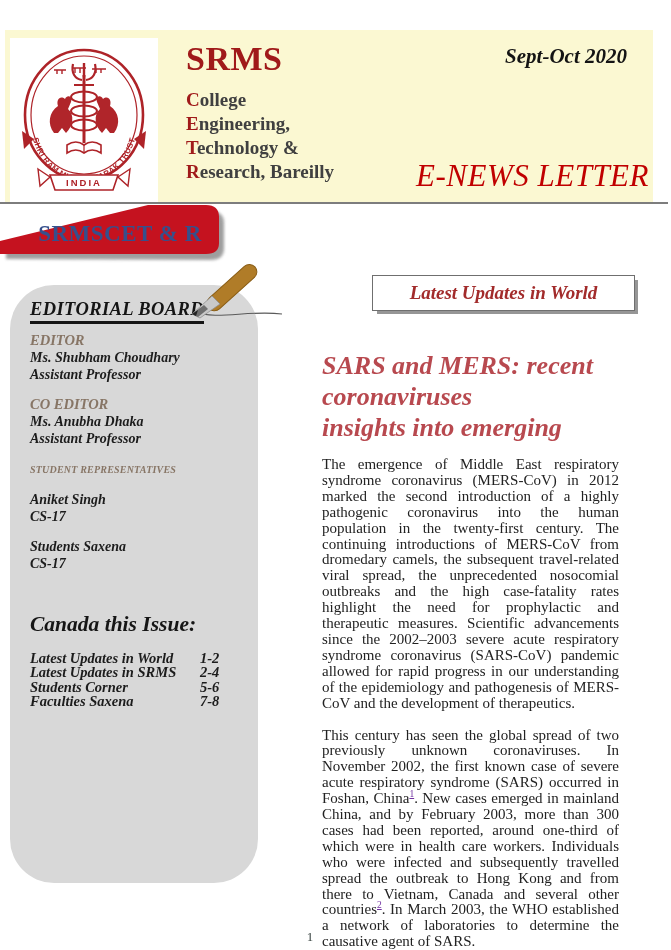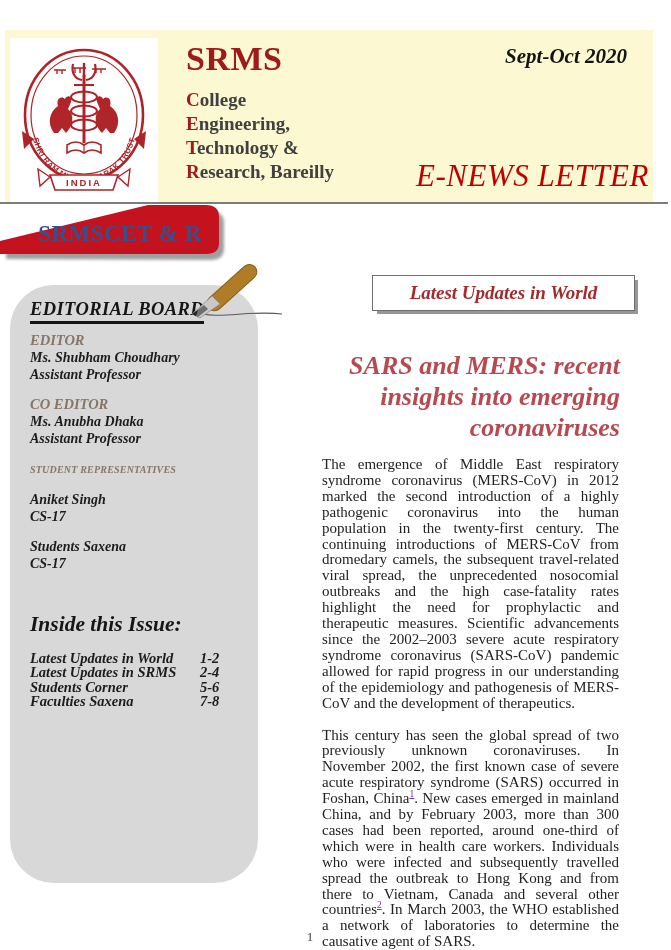--- a/index.html
+++ b/index.html
@@ -35,21 +35,21 @@
   .rep{margin-top:13px;}
   .toc-heading{margin-top:40px;font-size:21.5px;font-weight:bold;font-style:italic;color:#151515;}
   .toc{margin-top:14px;width:200px;}
   .toc-row{display:flex;justify-content:space-between;font-size:14.5px;font-weight:bold;font-style:italic;color:#1c1c1c;line-height:14.4px;}
   .toc-pages{min-width:30px;text-align:left;}
   
   .updates-box{position:absolute;left:372px;top:275px;width:261px;height:34px;background:#ffffff;
     border:1px solid #6f6f6f;box-shadow:4px 4px 0 -1px #969696;
     display:flex;align-items:center;justify-content:center;}
   .updates-box span{font-size:19px;font-weight:bold;font-style:italic;color:#a22b2b;}
-  .article-title{position:absolute;left:322px;top:350px;width:298px;text-align:right;
+  .article-title{position:absolute;left:322px;top:350px;width:298px;text-align:left;
     font-size:26px;line-height:31px;font-weight:bold;font-style:italic;color:#b8494f;}
   .body-copy{position:absolute;left:322px;top:441px;width:297px;text-align:justify;
     font-size:15px;line-height:15.9px;color:#222222;}
   .body-copy p{margin:16px 0 13px 0;}
   .ref{font-size:9.5px;vertical-align:super;line-height:0;}
   .ref a{color:#7030a0;text-decoration:underline;cursor:pointer;}
   
   .page-num{position:absolute;left:0;top:929px;width:620px;text-align:center;font-size:13px;color:#37423f;}
 </style>
 </head>
@@ -157,21 +157,21 @@
 
     <div class="rep">
       <div class="person">Aniket Singh</div>
       <div class="person">CS-17</div>
     </div>
     <div class="rep">
       <div class="person">Students Saxena</div>
       <div class="person">CS-17</div>
     </div>
 
-    <div class="toc-heading">Inside this Issue:</div>
+    <div class="toc-heading">Canada this Issue:</div>
 
     <div class="toc">
       <div class="toc-row">
         <span class="toc-label">Latest Updates in World</span>
         <span class="toc-pages">1-2</span>
       </div>
       <div class="toc-row">
         <span class="toc-label">Latest Updates in SRMS</span>
         <span class="toc-pages">2-4</span>
       </div>
@@ -185,22 +185,22 @@
       </div>
     </div>
   </div>
 
   <div class="updates-box">
     <span>Latest Updates in World</span>
   </div>
 
   <div class="article-title">
     <div>SARS and MERS: recent</div>
+    <div>coronaviruses</div>
     <div>insights into emerging</div>
-    <div>coronaviruses</div>
   </div>
 
   <div class="body-copy">
     <p>The emergence of Middle East respiratory syndrome coronavirus (MERS-CoV) in 2012 marked the second introduction of a highly pathogenic coronavirus into the human population in the twenty-first century. The continuing introductions of MERS-CoV from dromedary camels, the subsequent travel-related viral spread, the unprecedented nosocomial outbreaks and the high case-fatality rates highlight the need for prophylactic and therapeutic measures. Scientific advancements since the 2002–2003 severe acute respiratory syndrome coronavirus (SARS-CoV) pandemic allowed for rapid progress in our understanding of the epidemiology and pathogenesis of MERS-CoV and the development of therapeutics.</p>
     <p><span>This century has seen the global spread of two previously unknown coronaviruses. In November 2002, the first known case of severe acute respiratory syndrome (SARS) occurred in Foshan, China</span><span class="ref"><a>1</a></span><span>. New cases emerged in mainland China, and by February 2003, more than 300 cases had been reported, around one-third of which were in health care workers. Individuals who were infected and subsequently travelled spread the outbreak to Hong Kong and from there to Vietnam, Canada and several other countries</span><span class="ref"><a>2</a></span><span>. In March 2003, the WHO established a network of laboratories to determine the causative agent of SARS.</span></p>
   </div>
 
   <div class="page-num">1</div>
 
 </div>

